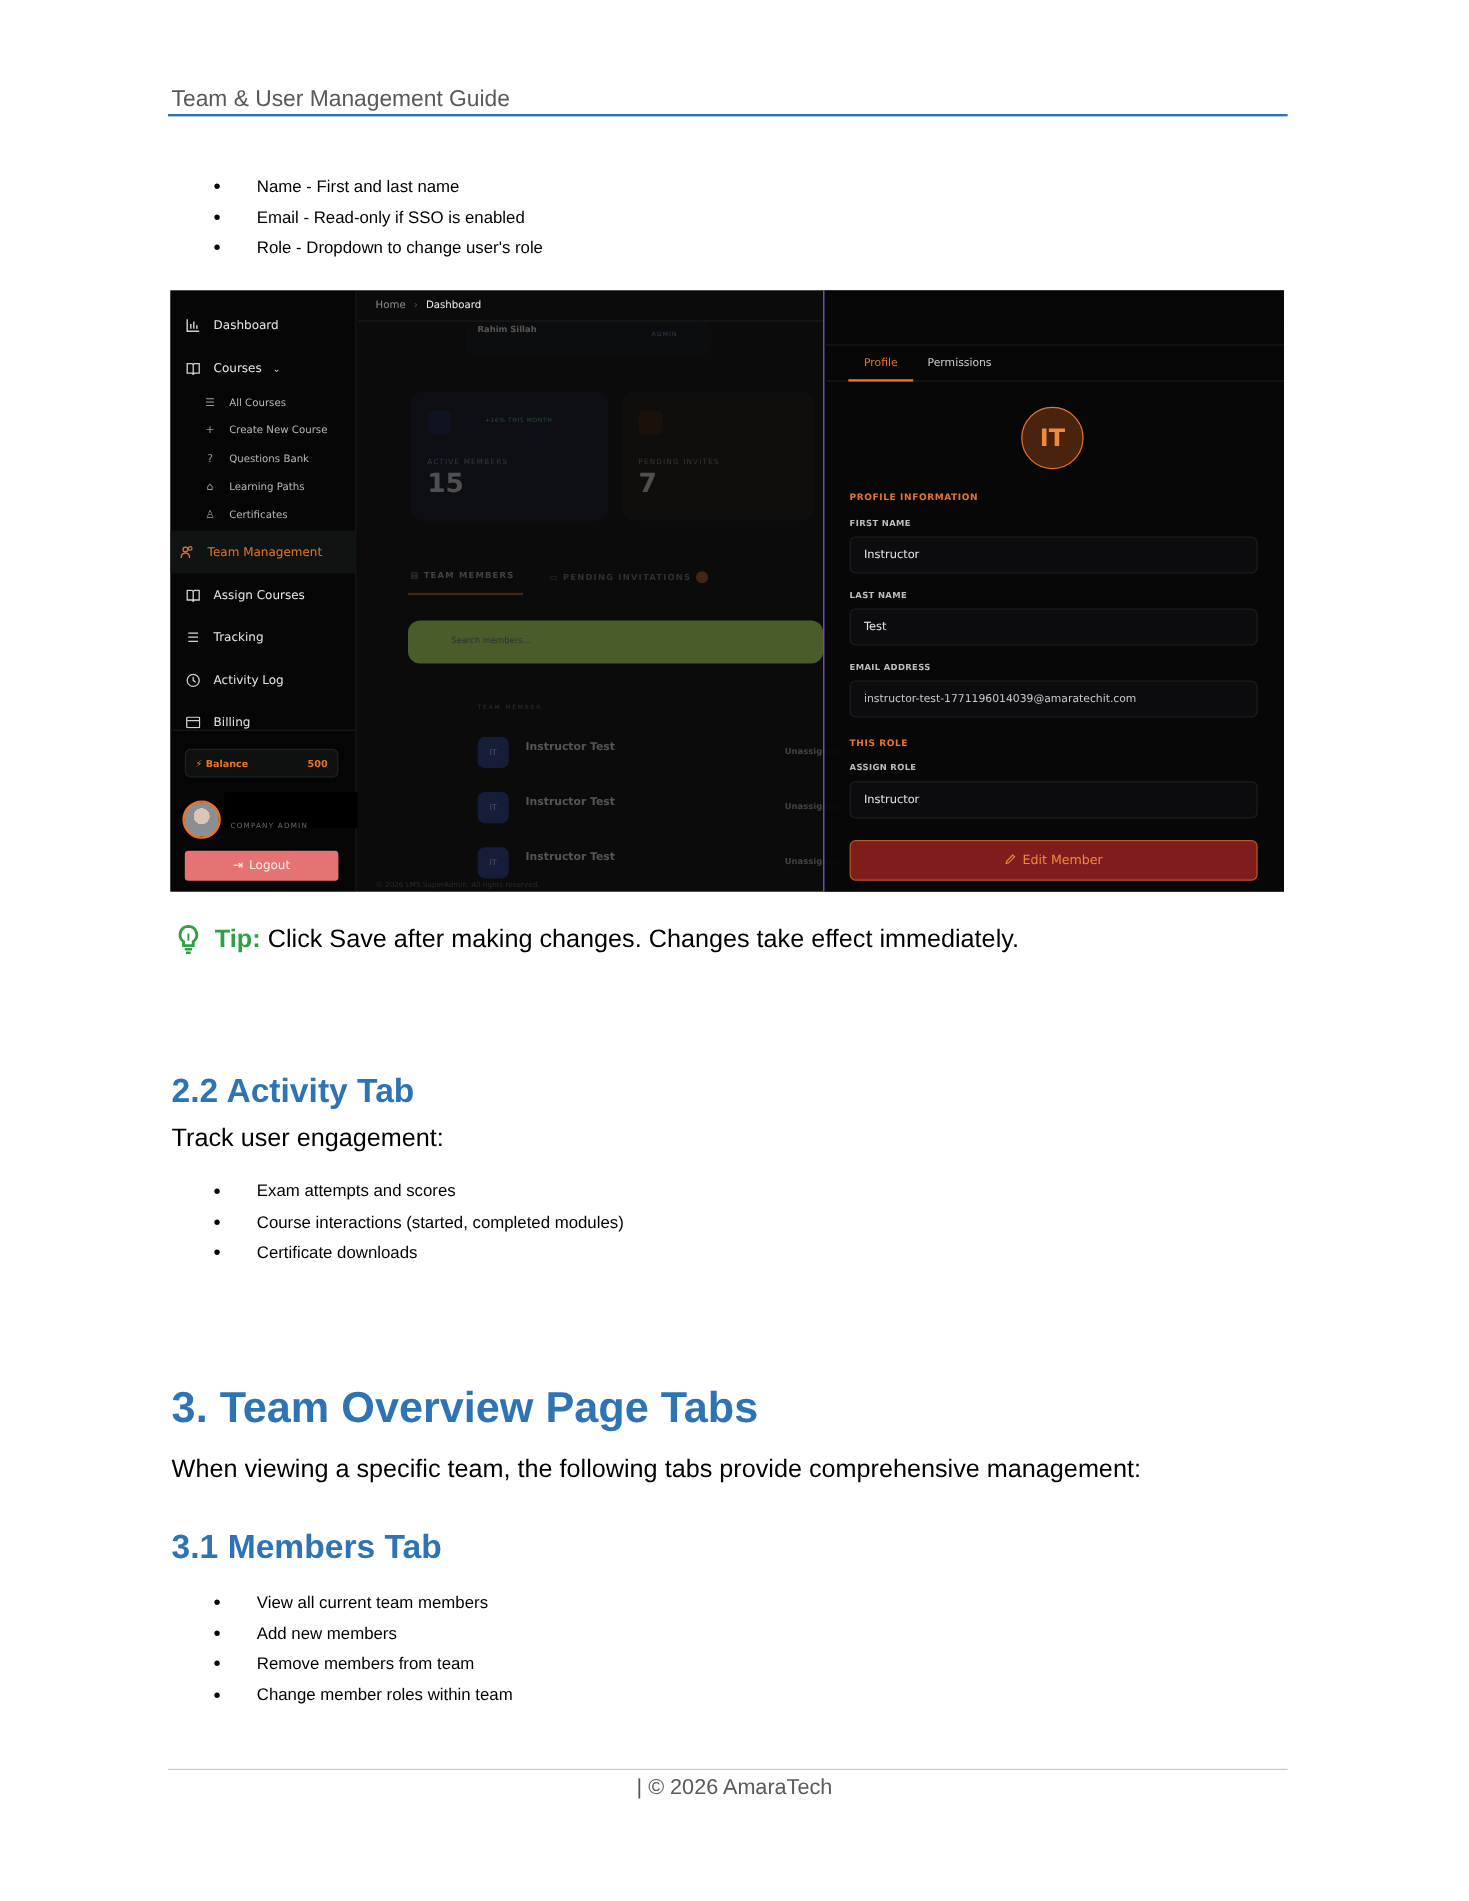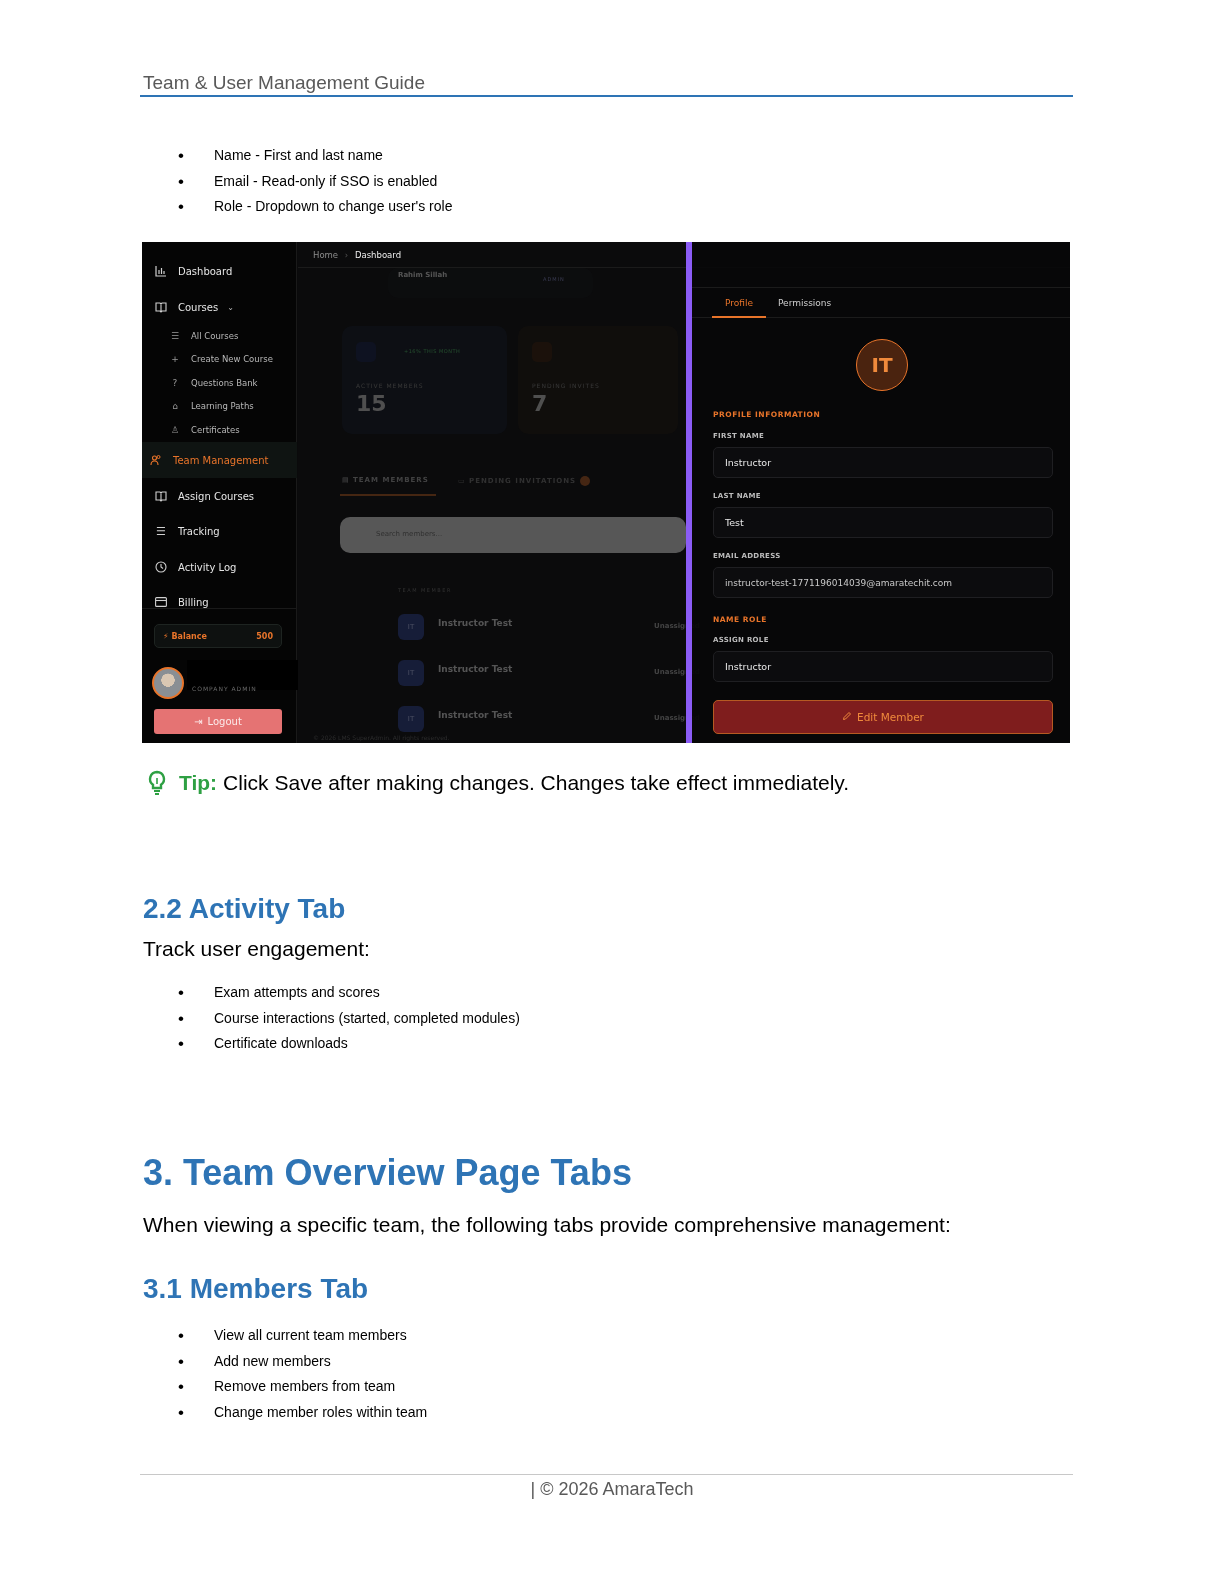--- a/index.html
+++ b/index.html
@@ -38,21 +38,21 @@
   .crumb { position: absolute; left: 15px; top: 8px; font-size: 8.5px; color: #8c8c8c; }
   .crumb b { color: #efefef; font-weight: normal; }
   .dim { opacity: 0.35; filter: blur(0.6px); }
   .card { position: absolute; border-radius: 10px; background: #111317; }
   .stat-label { position: absolute; font-size: 6px; letter-spacing: 1px; color: #888; }
   .stat-val { position: absolute; font-size: 22px; font-weight: bold; color: #cfcfcf; }
   .tabs-bg { position: absolute; font-size: 7px; letter-spacing: 1px; color: #aaa; font-weight: bold; }
   .row-av { position: absolute; width: 26px; height: 26px; border-radius: 6px; background: #2c3f8c; color: #bcc7ff; font-size: 7px; display: flex; align-items: center; justify-content: center; }
   .row-name { position: absolute; font-size: 9px; font-weight: bold; color: #dcdcdc; }
 
-  .panel { position: absolute; left: 544px; top: 0; width: 384px; height: 501px; background: rgba(8,8,9,0.93); border-left: 6px solid #8b5cf6; }
+  .panel { position: absolute; left: 544px; top: 0; width: 384px; height: 501px; background: rgba(8,8,9,0.93); border-left: 1px solid #8b5cf6; }
   .panel-tabs { position: absolute; left: 0; top: 45px; width: 384px; height: 31px; border-top: 1px solid #1b1b1b; border-bottom: 1px solid #1b1b1b; }
   .ptab { position: absolute; top: 10px; font-size: 9px; }
   .ptab-active { color: #e8742a; left: 33px; }
   .ptab-underline { position: absolute; left: 20px; top: 28px; width: 54px; height: 2px; background: #e8742a; }
   .ptab-2 { color: #cfcfcf; left: 86px; }
   .it-badge { position: absolute; left: 164px; top: 97px; width: 52px; height: 52px; border-radius: 50%; background: #4a230f; border: 1px solid #e8742a; color: #f08a3c; font-size: 20px; font-weight: bold; display: flex; align-items: center; justify-content: center; }
   .sec-title { position: absolute; left: 21px; font-size: 7.5px; font-weight: bold; color: #e8742a; letter-spacing: 0.5px; }
   .flabel { position: absolute; left: 21px; font-size: 7px; font-weight: bold; color: #bdbdbd; letter-spacing: 0.3px; }
   .field { position: absolute; left: 21px; width: 340px; height: 31px; border: 1px solid #1f1f22; border-radius: 5px; background: #0c0c0e; color: #e8e8e8; font-size: 9.5px; padding-left: 11px; display: flex; align-items: center; }
   .field.email { color: #c9c9c9; font-size: 9px; }
@@ -194,21 +194,21 @@
       <div class="card" style="left:220px;top:84px;width:160px;height:108px;background:#1a140f;">
         <span style="position:absolute;left:14px;top:16px;width:20px;height:20px;border-radius:5px;background:#3a1f0e;"></span>
         <span class="stat-label" style="left:14px;top:56px;">PENDING INVITES</span>
         <span class="stat-val" style="left:14px;top:65px;">7</span>
       </div>
 
       <div class="tabs-bg" style="left:44px;top:234px;">▤ <span>TEAM MEMBERS</span></div>
       <div style="position:absolute;left:42px;top:252px;width:96px;height:2px;background:#b25a22;"></div>
       <div class="tabs-bg" style="left:160px;top:234px;color:#777;">▭ <span>PENDING INVITATIONS</span> <span style="display:inline-block;width:10px;height:10px;border-radius:50%;background:#b35a24;vertical-align:middle;"></span></div>
 
-      <div class="card" style="left:42px;top:275px;width:346px;height:36px;background:#e5e5e5;">
+      <div class="card" style="left:42px;top:275px;width:346px;height:36px;background:#bef264;">
         <span style="position:absolute;left:36px;top:13px;font-size:7px;color:#777;">Search members...</span>
       </div>
 
       <div style="position:absolute;left:100px;top:345px;font-size:5px;letter-spacing:1.5px;color:#777;">TEAM MEMBER</div>
 
       <div>
         <div class="row-av" style="left:100px;top:372px;">IT</div>
         <div class="row-name" style="left:140px;top:376px;">Instructor Test</div>
       </div>
       <div>
@@ -247,21 +247,21 @@
 
     <div class="flabel" style="top:190px;">FIRST NAME</div>
     <div class="field" style="top:205px;">Instructor</div>
 
     <div class="flabel" style="top:250px;">LAST NAME</div>
     <div class="field" style="top:265px;">Test</div>
 
     <div class="flabel" style="top:310px;">EMAIL ADDRESS</div>
     <div class="field email" style="top:325px;">instructor-test-1771196014039@amaratechit.com</div>
 
-    <div class="sec-title" style="top:373px;">NAME ROLE</div>
+    <div class="sec-title" style="top:373px;">THIS ROLE</div>
     <div class="flabel" style="top:394px;">ASSIGN ROLE</div>
     <div class="field" style="top:409px;">Instructor</div>
 
     <div class="edit-btn">
       <span>
         <svg width="10" height="10" viewBox="0 0 10 10">
             <path d="M1.5 8.5l0.5-2 5-5 1.5 1.5-5 5z" stroke="#f08a3c" fill="none" stroke-width="1"></path>
           </svg>
       </span>
       <span>Edit Member</span>

